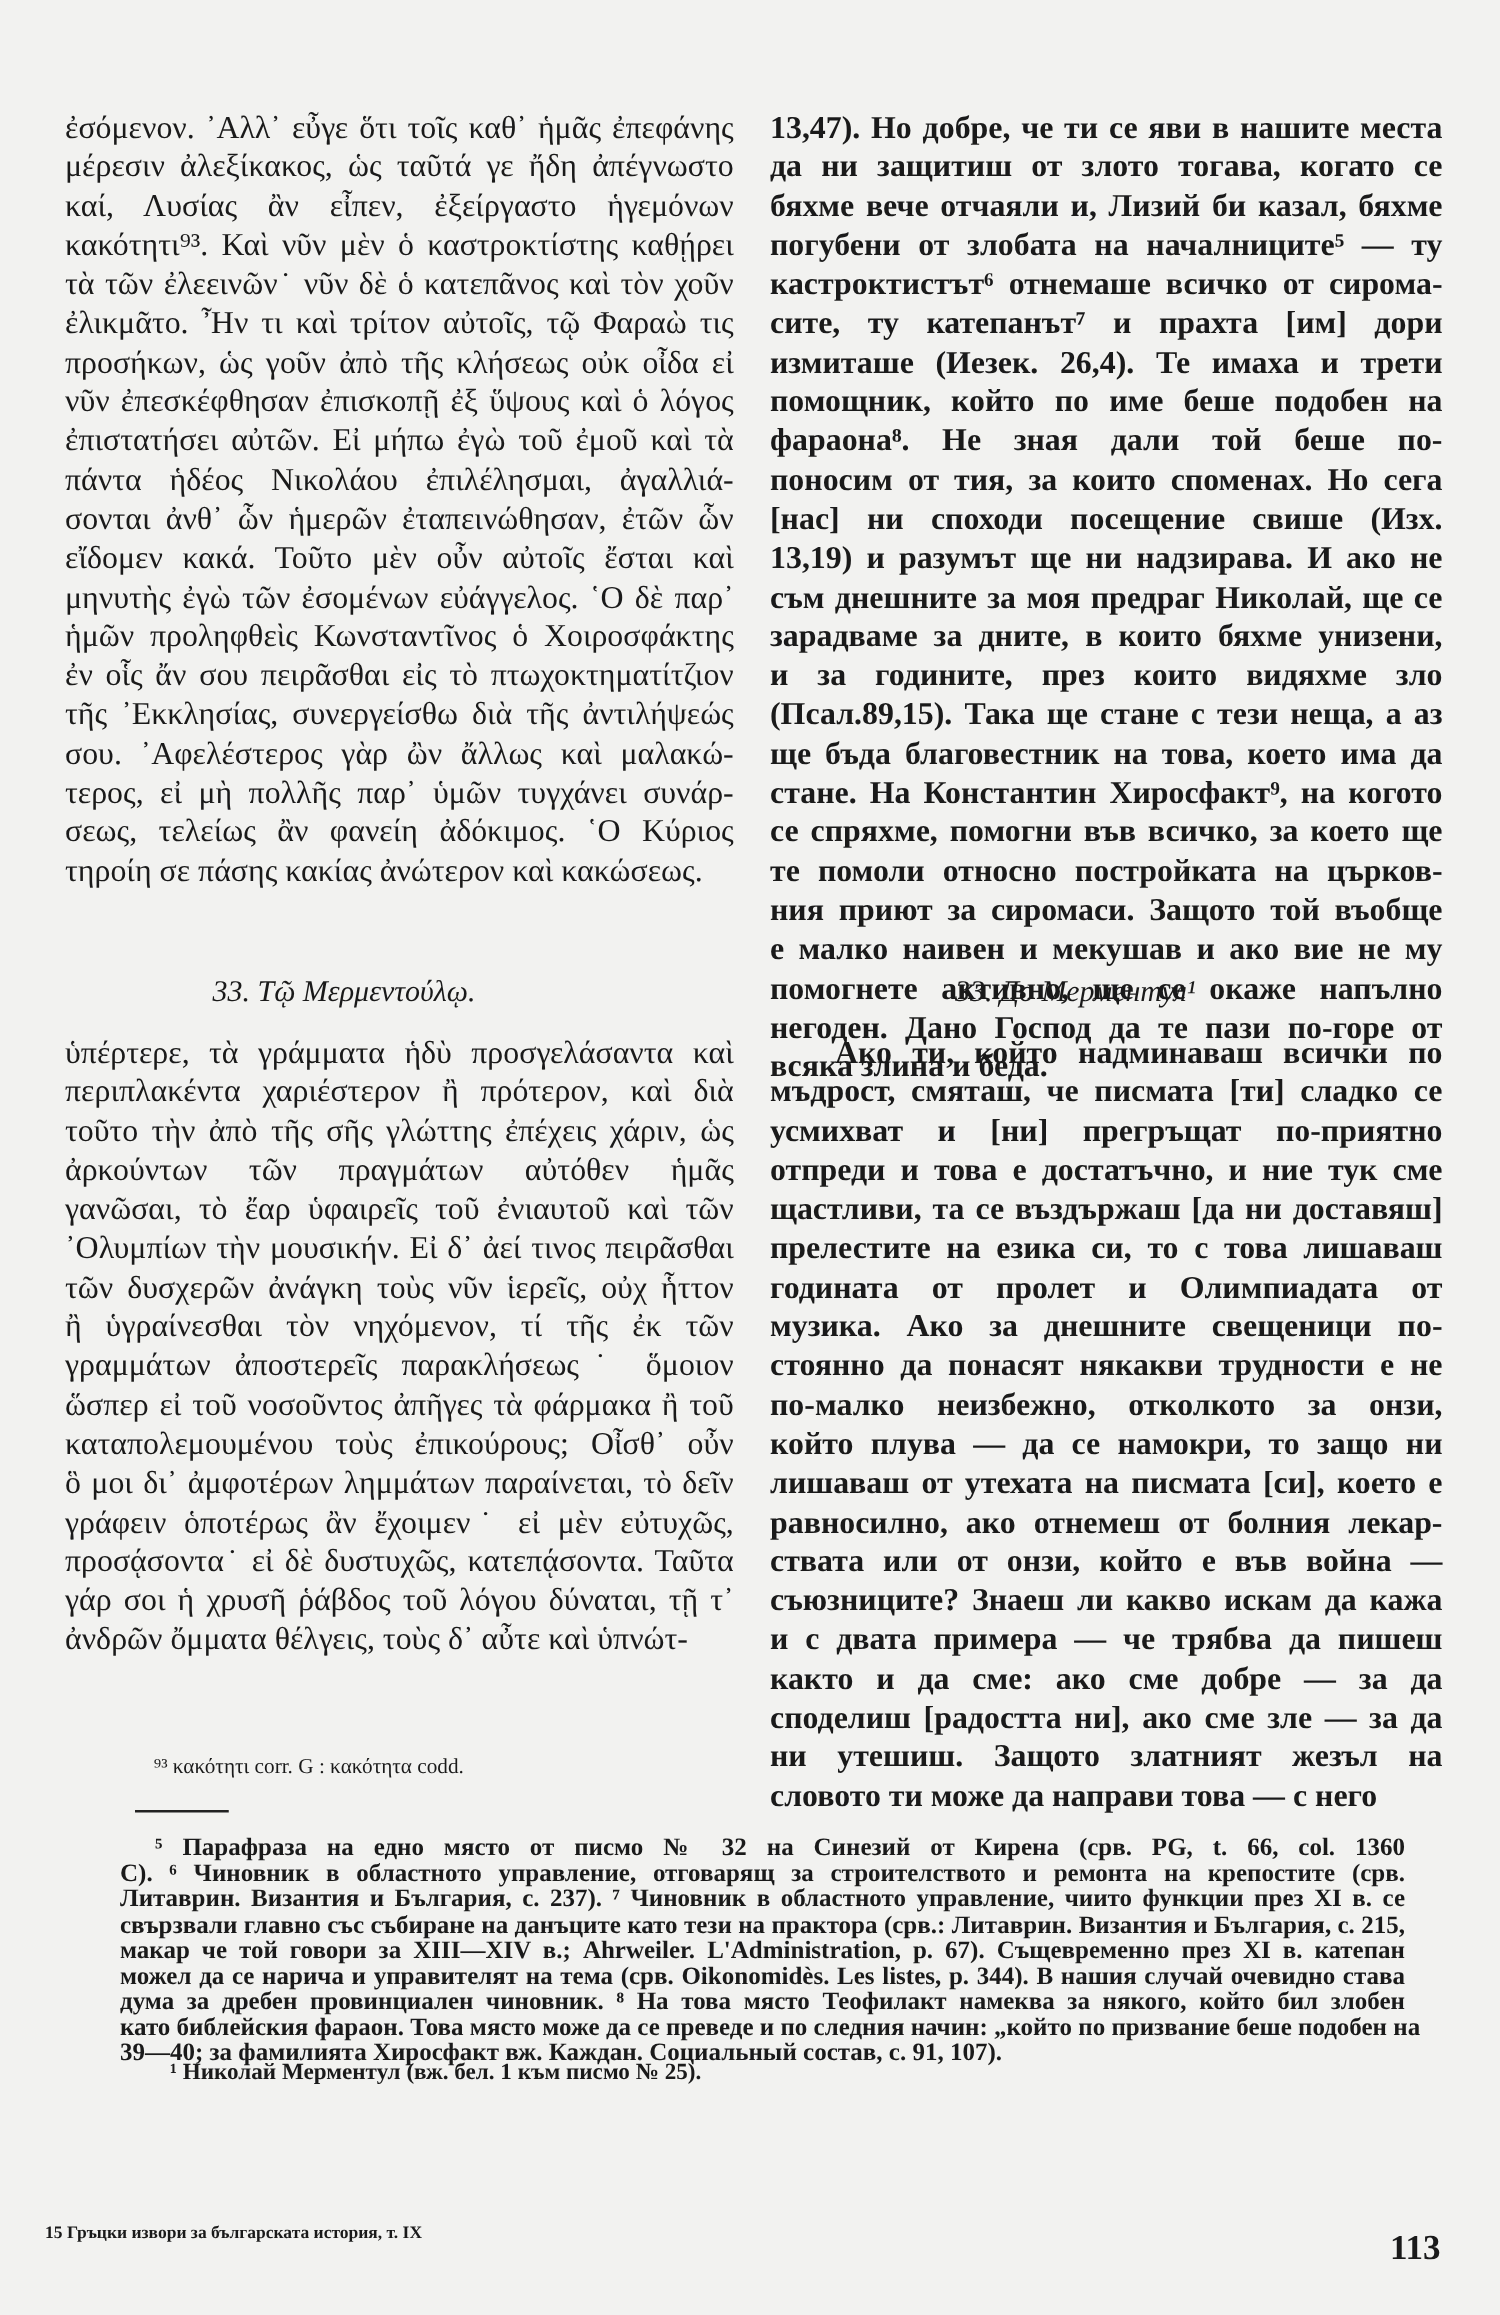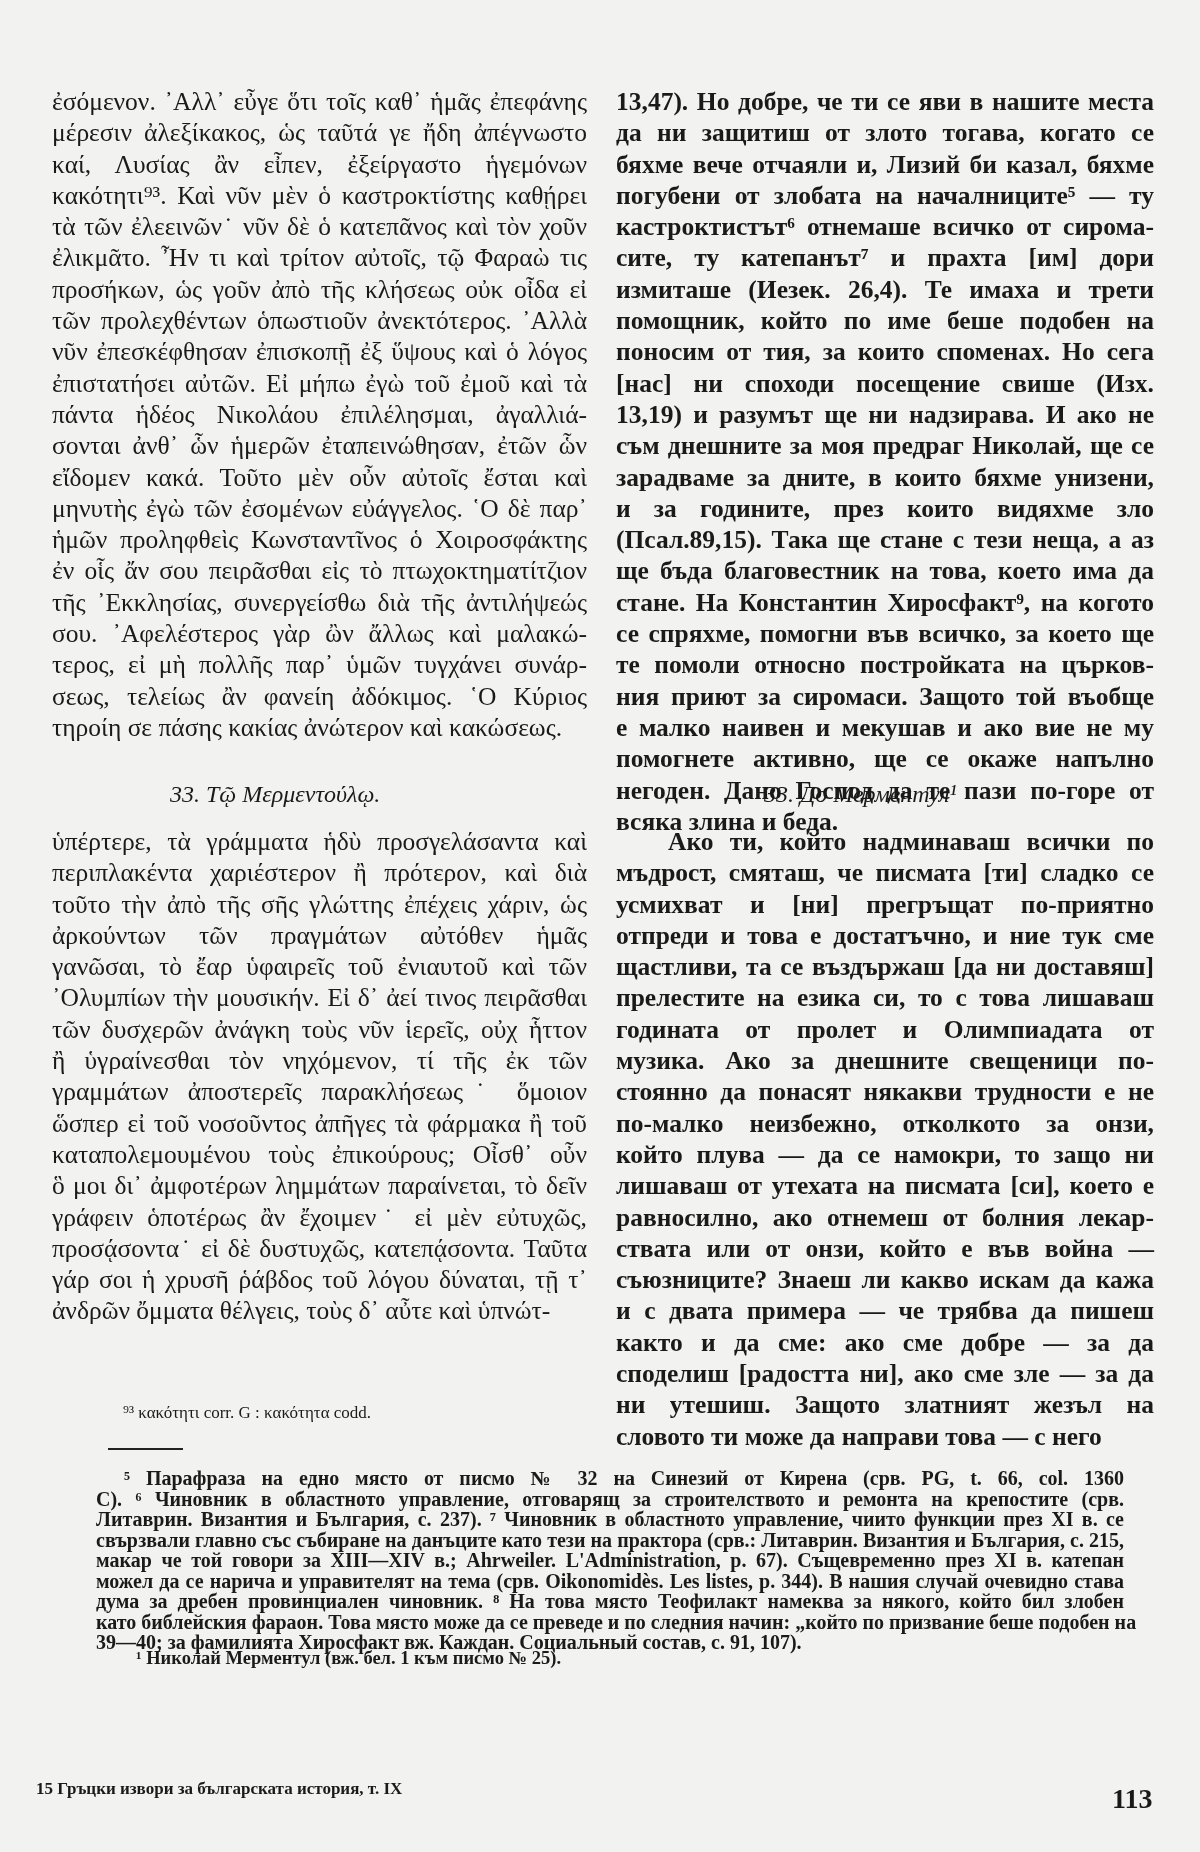--- a/index.html
+++ b/index.html
@@ -62,40 +62,39 @@
   .fn-line.last { text-align-last: left; }
   .fn-line.indent { padding-left: 28px; }
   .fn-extra {
     position: absolute;
     left: 136px; top: 1648px;
     font-size: 18.5px; font-weight: bold;
   }
   .footer-left {
     position: absolute;
     left: 36px; top: 1779px;
-    font-size: 17px; font-weight: bold;
+    font-size: 14px; font-weight: bold;
   }
   .page-num {
     position: absolute;
     left: 1112px; top: 1783px;
     font-size: 28px; font-weight: bold;
   }
 </style>
 </head>
 <body>
 
 <div class="col col-greek" id="greek1">
     <span class="line">ἐσόμενον. ᾿Αλλ᾿ εὖγε ὅτι τοῖς καθ᾿ ἡμᾶς ἐπεφάνης</span>
     <span class="line">μέρεσιν ἀλεξίκακος, ὡς ταῦτά γε ἤδη ἀπέγνωστο</span>
     <span class="line">καί, Λυσίας ἂν εἶπεν, ἐξείργαστο ἡγεμόνων</span>
     <span class="line">κακότητι⁹³. Καὶ νῦν μὲν ὁ καστροκτίστης καθῄρει</span>
     <span class="line">τὰ τῶν ἐλεεινῶν˙ νῦν δὲ ὁ κατεπᾶνος καὶ τὸν χοῦν</span>
     <span class="line">ἐλικμᾶτο. Ἦν τι καὶ τρίτον αὐτοῖς, τῷ Φαραὼ τις</span>
     <span class="line">προσήκων, ὡς γοῦν ἀπὸ τῆς κλήσεως οὐκ οἶδα εἰ</span>
-    <span class="line">τῶν προλεχθέντων ὁπωστιοῦν ἀνεκτότερος. ᾿Αλλὰ</span>
     <span class="line">νῦν ἐπεσκέφθησαν ἐπισκοπῇ ἐξ ὕψους καὶ ὁ λόγος</span>
     <span class="line">ἐπιστατήσει αὐτῶν. Εἰ μήπω ἐγὼ τοῦ ἐμοῦ καὶ τὰ</span>
     <span class="line">πάντα ἡδέος Νικολάου ἐπιλέλησμαι, ἀγαλλιά-</span>
     <span class="line">σονται ἀνθ᾿ ὧν ἡμερῶν ἐταπεινώθησαν, ἐτῶν ὧν</span>
     <span class="line">εἴδομεν κακά. Τοῦτο μὲν οὖν αὐτοῖς ἔσται καὶ</span>
     <span class="line">μηνυτὴς ἐγὼ τῶν ἐσομένων εὐάγγελος. ῾Ο δὲ παρ᾿</span>
     <span class="line">ἡμῶν προληφθεὶς Κωνσταντῖνος ὁ Χοιροσφάκτης</span>
     <span class="line">ἐν οἷς ἄν σου πειρᾶσθαι εἰς τὸ πτωχοκτηματίτζιον</span>
     <span class="line">τῆς ᾿Εκκλησίας, συνεργείσθω διὰ τῆς ἀντιλήψεώς</span>
     <span class="line">σου. ᾿Αφελέστερος γὰρ ὢν ἄλλως καὶ μαλακώ-</span>
@@ -105,20 +104,21 @@
   </div>
 <div class="col col-bulg" id="bulg1">
     <span class="line">13,47). Но добре, че ти се яви в нашите места</span>
     <span class="line">да ни защитиш от злото тогава, когато се</span>
     <span class="line">бяхме вече отчаяли и, Лизий би казал, бяхме</span>
     <span class="line">погубени от злобата на началниците⁵ — ту</span>
     <span class="line">кастроктистът⁶ отнемаше всичко от сирома-</span>
     <span class="line">сите, ту катепанът⁷ и прахта [им] дори</span>
     <span class="line">измиташе (Иезек. 26,4). Те имаха и трети</span>
     <span class="line">помощник, който по име беше подобен на</span>
+    <span class="line">фараона⁸. Не зная дали той беше по-</span>
     <span class="line">поносим от тия, за които споменах. Но сега</span>
     <span class="line">[нас] ни споходи посещение свише (Изх.</span>
     <span class="line">13,19) и разумът ще ни надзирава. И ако не</span>
     <span class="line">съм днешните за моя предраг Николай, ще се</span>
     <span class="line">зарадваме за дните, в които бяхме унизени,</span>
     <span class="line">и за годините, през които видяхме зло</span>
     <span class="line">(Псал.89,15). Така ще стане с тези неща, а аз</span>
     <span class="line">ще бъда благовестник на това, което има да</span>
     <span class="line">стане. На Константин Хиросфакт⁹, на когото</span>
     <span class="line">се спряхме, помогни във всичко, за което ще</span>

